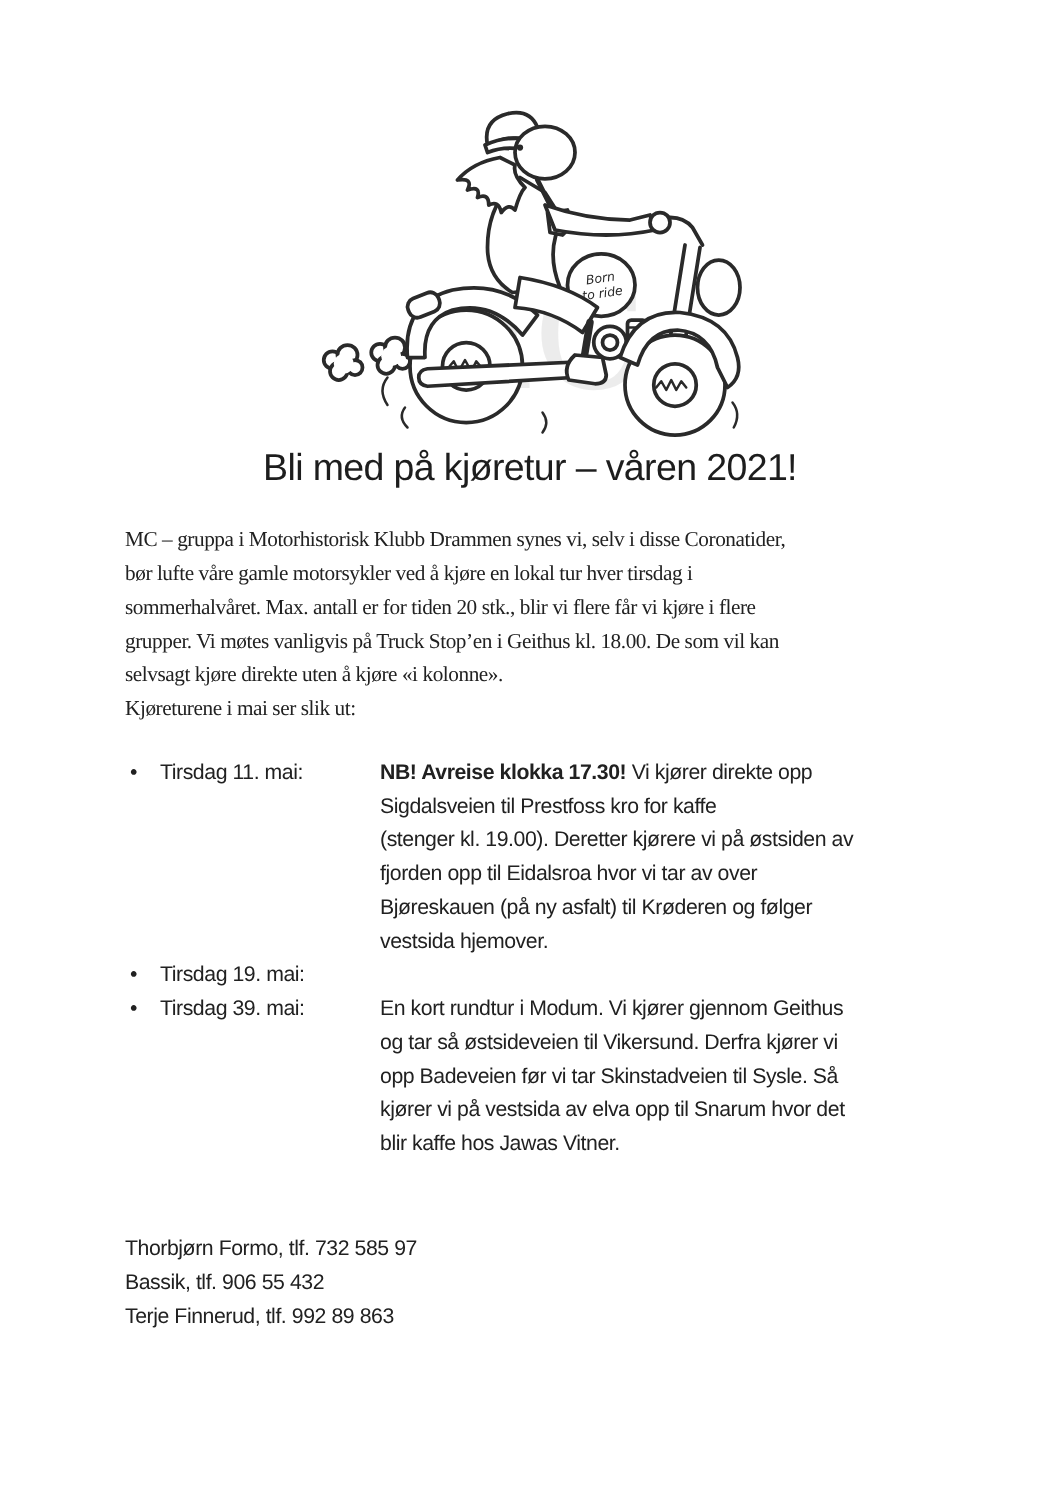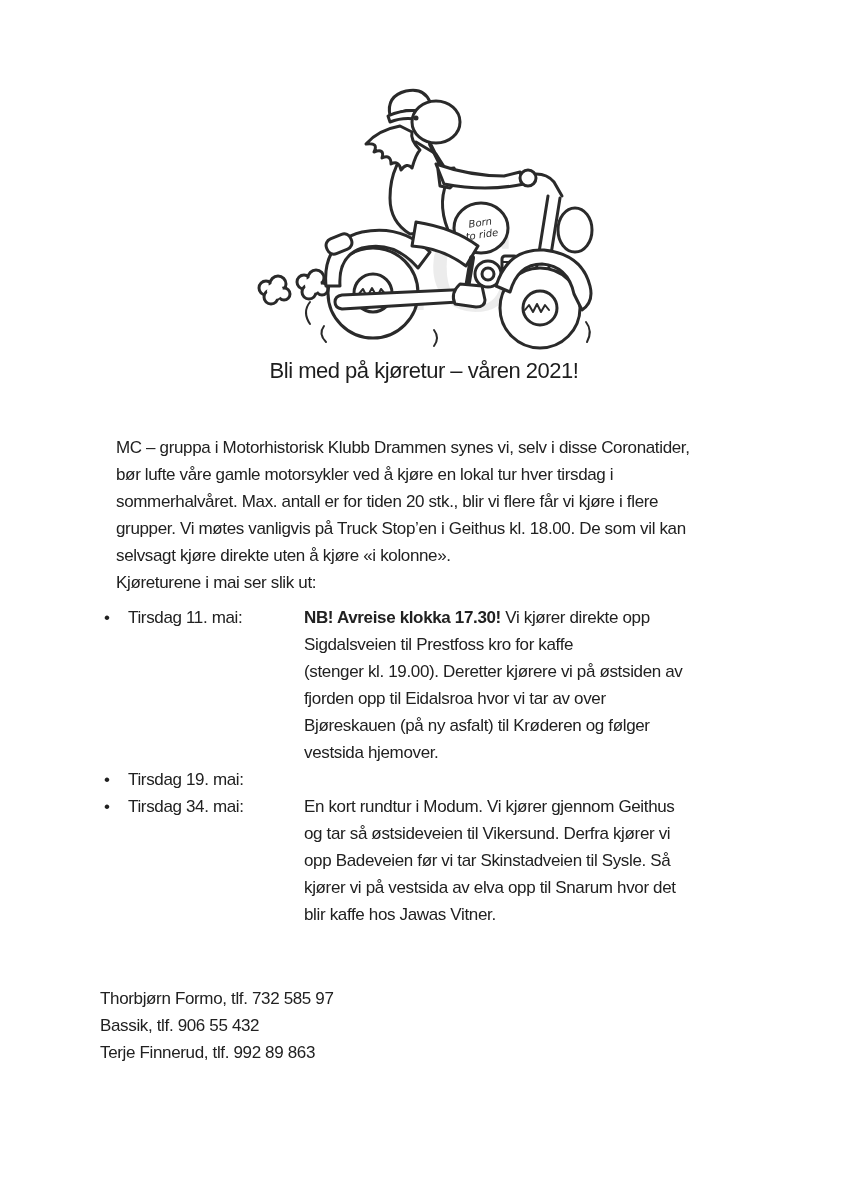--- a/index.html
+++ b/index.html
@@ -19,35 +19,36 @@
     width:364px;
     height:272px;
   }
   .title{
     position:absolute;
     top:358px;
     left:0;
     width:848px;
     margin:0;
     text-align:center;
-    font-size:22px;
+    font-size:30px;
     font-weight:400;
     letter-spacing:-0.5px;
     color:#1d1d1d;
   }
   .intro{
     position:absolute;
     top:418px;
     left:100px;
     width:704px;
-    margin:16px;
+    margin:0;
     font-size:17px;
     line-height:27px;
     letter-spacing:-0.35px;
     white-space:pre-line;
+    font-family:Liberation Serif, serif;
   }
   .rides{
     position:absolute;
     top:604px;
     left:100px;
     width:706px;
     margin:0;
     padding:0;
     list-style:none;
     font-size:17px;
@@ -208,21 +209,21 @@
 fjorden opp til Eidalsroa hvor vi tar av over
 Bjøreskauen (på ny asfalt) til Krøderen og følger
 vestsida hjemover.</span></div>
       </li>
     <li class="ride">
         <span class="bullet"></span>
         <span class="ride-date">Tirsdag 19. mai:</span>
       </li>
     <li class="ride">
         <span class="bullet"></span>
-        <span class="ride-date">Tirsdag 34. mai:</span>
+        <span class="ride-date">Tirsdag 39. mai:</span>
         <div class="ride-desc"><b class="nb"></b><span>En kort rundtur i Modum. Vi kjører gjennom Geithus
 og tar så østsideveien til Vikersund. Derfra kjører vi
 opp Badeveien før vi tar Skinstadveien til Sysle. Så
 kjører vi på vestsida av elva opp til Snarum hvor det
 blir kaffe hos Jawas Vitner.</span></div>
       </li>
   </ul>
 
   <div class="contacts">
     <div>Thorbjørn Formo, tlf. 732 585 97</div>

